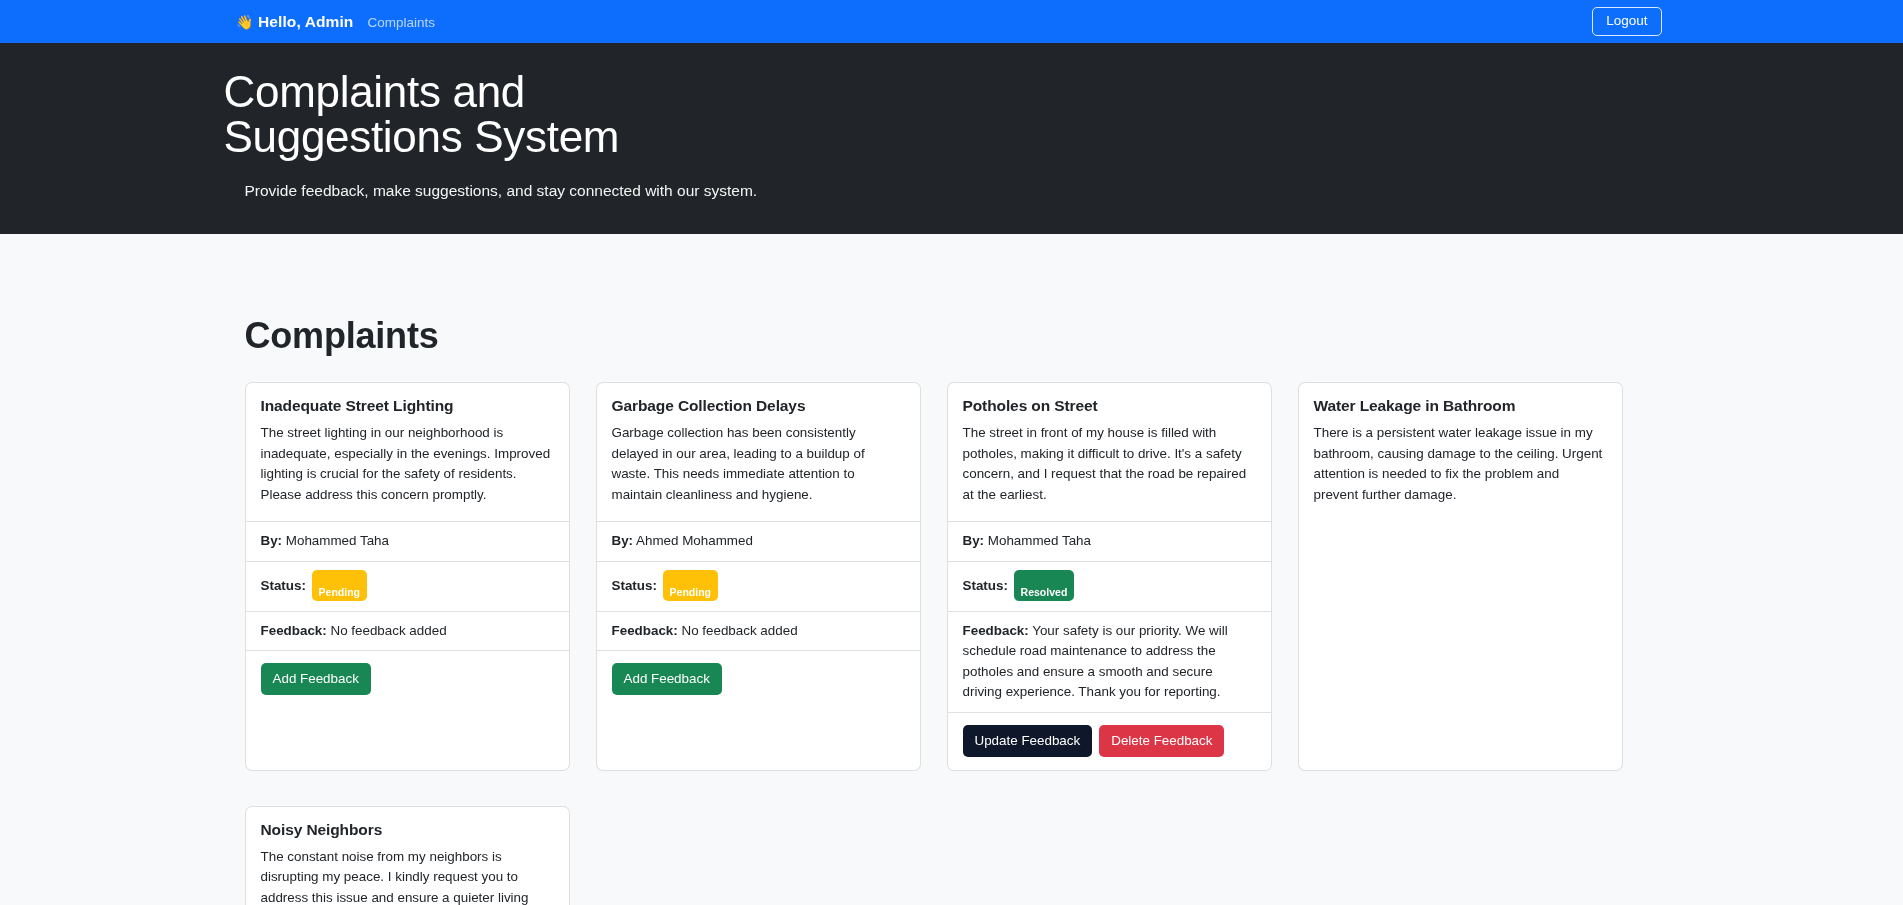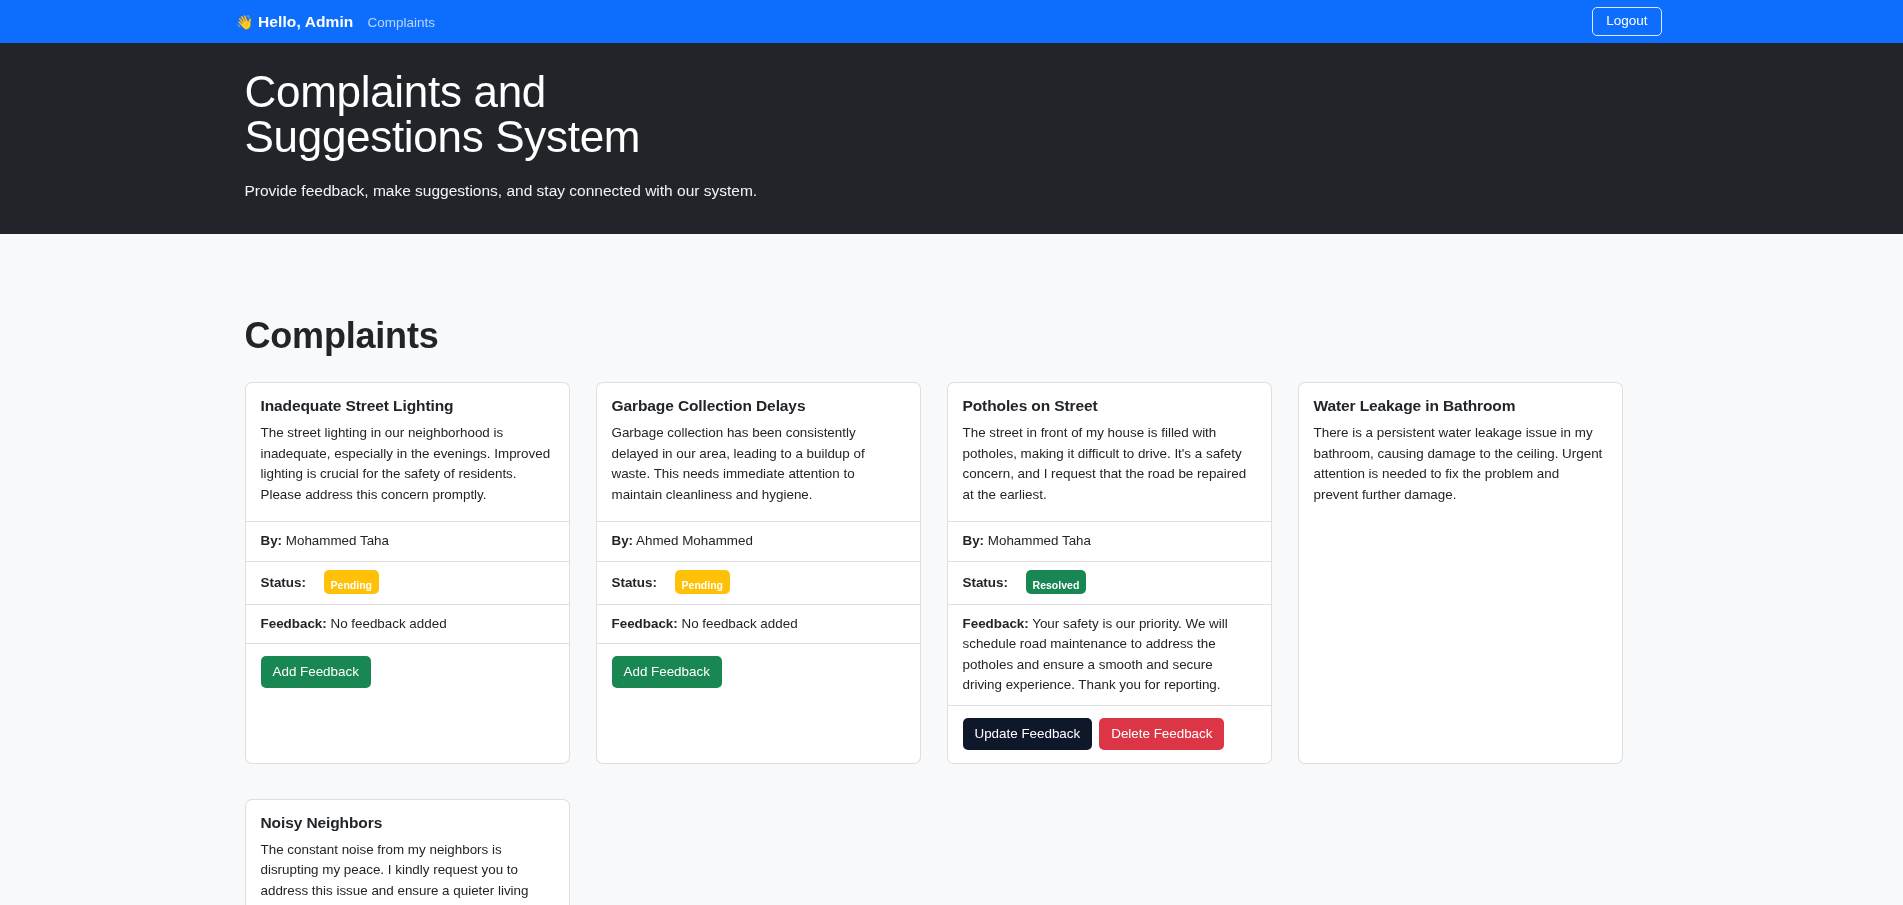--- a/index.html
+++ b/index.html
@@ -89,21 +89,20 @@
     max-width: 1480px;
     margin: 0 auto;
     padding: 0 12px;
   }
   .hero-title {
     color: #ffffff;
     font-size: 44px;
     font-weight: 300;
     line-height: 1.03;
     letter-spacing: -0.3px;
-    margin-left: 21px;
     max-width: 430px;
   }
   .hero-sub {
     color: #ffffff;
     font-size: 15.5px;
     font-weight: 400;
     margin-top: 22px;
     margin-left: 21px;
     opacity: 0.95;
   }
@@ -172,26 +171,26 @@
     display: block;
   }
   .list-item:last-child { border-bottom: none; }
   .list-item b { font-weight: 700; }
 
   .badge {
     display: inline-block;
     font-size: 10.5px;
     font-weight: 700;
     color: #ffffff;
-    padding: 9px 7px 3px 7px;
+    padding: 16px 7px 3px 7px;
     border-radius: 5px;
     vertical-align: middle;
     position: relative;
     top: -1px;
-    margin-left: 14px;
+    margin-left: 2px;
     line-height: 1.15;
   }
   .badge-pending  { background: #ffc107; }
   .badge-resolved { background: #198754; }
 
   .card-footer {
     background: #ffffff;
     border-top: 1px solid rgba(0,0,0,0.125);
     padding: 12px 15px 13px 15px;
     display: flex;

